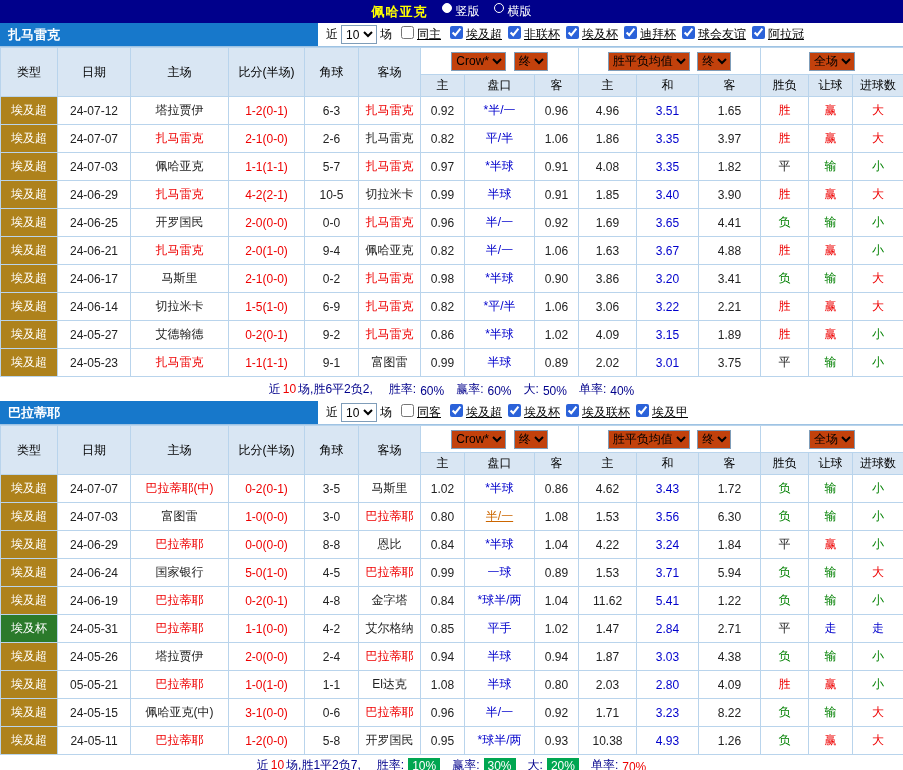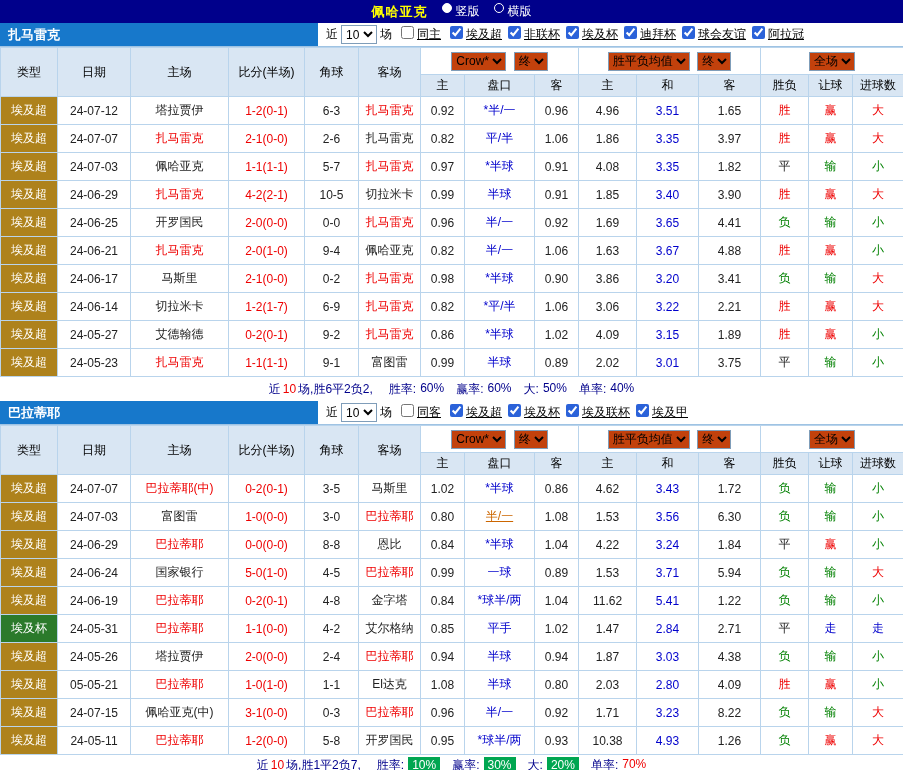--- a/index.html
+++ b/index.html
@@ -47,21 +47,21 @@
   .c-green { color:#008000; }
   .c-blue { color:#0000CC; }
   .c-dark { color:#222; }
   .hc-changed { color:#CC6600; text-decoration:underline; }
   
   .table-footer {
     height:24px; display:flex; align-items:center; justify-content:center;
     color:#00008B; background:#fff; gap:2px;
   }
   .table-footer.compact { height:20px; }
-  .stats { display:inline-flex; align-items:flex-start; gap:4px; margin-left:6px; }
+  .stats { display:inline-flex; align-items:flex-end; gap:4px; margin-left:6px; }
   .stat-label { color:#00008B; margin-left:8px; }
   .stat-plain { color:#00008B; }
   .stat-badge { background:#00A651; color:#fff; padding:1px 4px; }
   .stat-red { color:#EE0000; }
 </style>
 </head>
 <body>
 
 <div class="topbar">
   <span class="title">佩哈亚克</span>
@@ -281,21 +281,21 @@
           <td class="c-blue">3.20</td>
           <td>3.41</td>
           <td class="c-green">负</td>
           <td class="c-green">输</td>
           <td class="c-red">大</td>
         </tr>
         <tr>
           <td class="type type-super">埃及超</td>
           <td>24-06-14</td>
           <td class="">切拉米卡</td>
-          <td class="c-red">1-2(1-7)</td>
+          <td class="c-red">1-5(1-0)</td>
           <td>6-9</td>
           <td class="c-red">扎马雷克</td>
           <td>0.82</td>
           <td class="c-blue">*平/半</td>
           <td>1.06</td>
           <td>3.06</td>
           <td class="c-blue">3.22</td>
           <td>2.21</td>
           <td class="c-red">胜</td>
           <td class="c-red">赢</td>
@@ -567,24 +567,24 @@
           <td>0.80</td>
           <td>2.03</td>
           <td class="c-blue">2.80</td>
           <td>4.09</td>
           <td class="c-red">胜</td>
           <td class="c-red">赢</td>
           <td class="c-green">小</td>
         </tr>
         <tr>
           <td class="type type-super">埃及超</td>
-          <td>24-07-15</td>
+          <td>24-05-15</td>
           <td class="">佩哈亚克(中)</td>
           <td class="c-red">3-1(0-0)</td>
-          <td>0-3</td>
+          <td>0-6</td>
           <td class="c-red">巴拉蒂耶</td>
           <td>0.96</td>
           <td class="c-blue">半/一</td>
           <td>0.92</td>
           <td>1.71</td>
           <td class="c-blue">3.23</td>
           <td>8.22</td>
           <td class="c-green">负</td>
           <td class="c-green">输</td>
           <td class="c-red">大</td>

